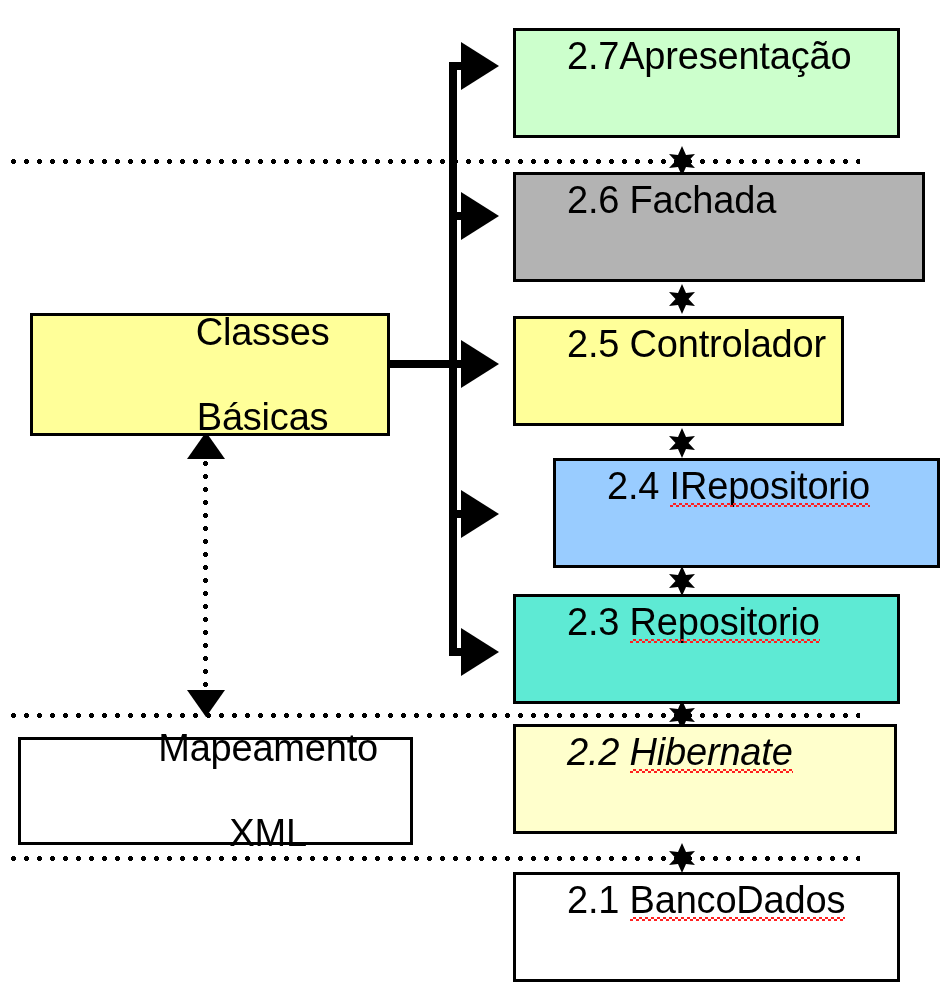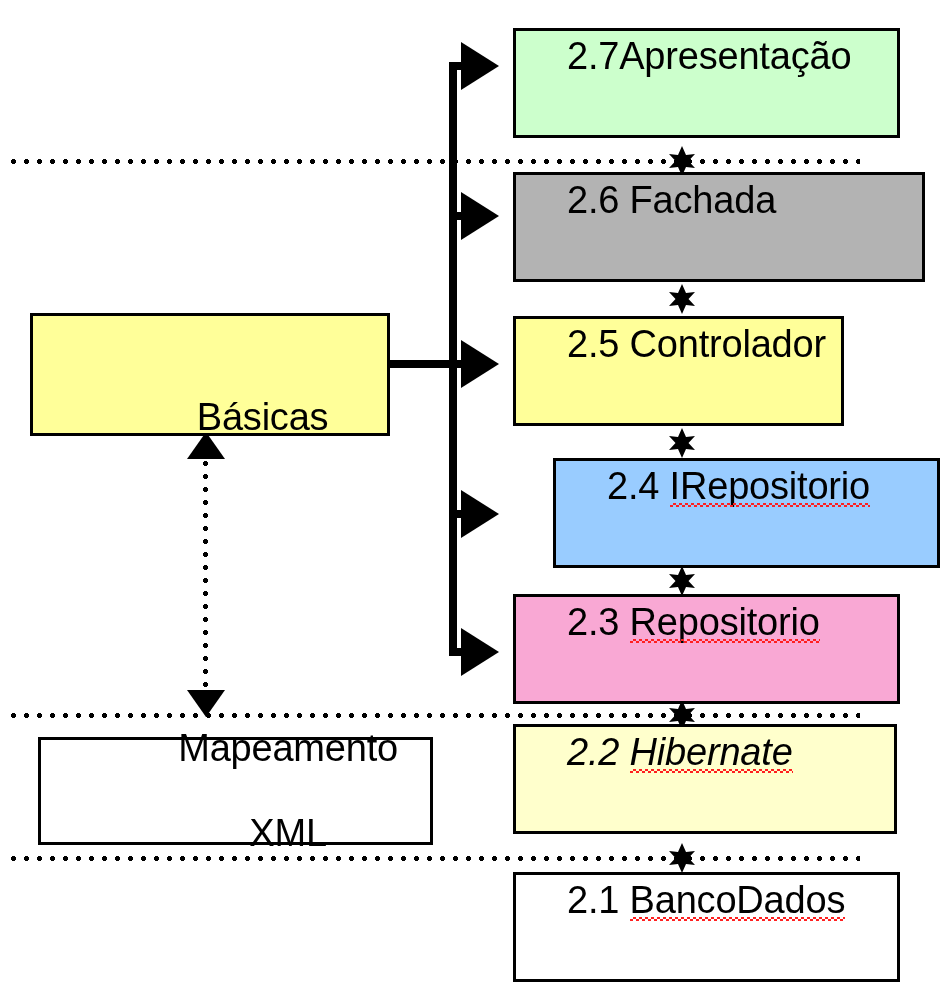--- a/index.html
+++ b/index.html
@@ -184,39 +184,39 @@
   </div>
 
   <div class="box" id="box-2-5" style="left: 513px; top: 316px; width: 331px; height: 110px; background: rgb(255, 255, 153);">
     <span class="label">2.5 Controlador</span>
   </div>
 
   <div class="box" id="box-2-4" style="left: 513px; top: 458px; width: 387px; height: 110px; background: rgb(153, 204, 255); margin-left: 40px;">
     <span class="label"><span>2.4 </span><span class="spell">IRepositorio</span></span>
   </div>
 
-  <div class="box" id="box-2-3" style="left: 513px; top: 594px; width: 387px; height: 110px; background: #f9a8d4;">
+  <div class="box" id="box-2-3" style="left: 513px; top: 594px; width: 387px; height: 110px; background: #5eead4;">
     <span class="label"><span>2.3 </span><span class="spell">Repositorio</span></span>
   </div>
 
   <div class="box" id="box-2-2" style="left: 513px; top: 724px; width: 384px; height: 110px; background: rgb(255, 255, 204); font-style: italic;">
     <span class="label"><span>2.2 </span><span class="spell">Hibernate</span></span>
   </div>
 
   <div class="box" id="box-2-1" style="left: 513px; top: 872px; width: 387px; height: 110px; background: rgb(255, 255, 255); text-align: center;">
     <span class="label"><span>2.1 </span><span class="spell">BancoDados</span></span>
   </div>
 
   <div class="box centered" id="box-classes" style="left: 30px; top: 313px; width: 360px; height: 123px; background: rgb(255, 255, 153);">
     <span class="label">
-      <br>
+      <span>Classes</span><br>
       <span>Básicas</span>
     </span>
   </div>
 
-  <div class="box centered" id="box-mapeamento" style="left: 18px; top: 737px; width: 395px; height: 108px; background: rgb(255, 255, 255); margin-left: 20px;">
+  <div class="box centered" id="box-mapeamento" style="left: 18px; top: 737px; width: 395px; height: 108px; background: rgb(255, 255, 255);">
     <span class="label">
       <span>Mapeamento</span><br>
       <span>XML</span>
     </span>
   </div>
 
 </div>
 
 </body></html>

